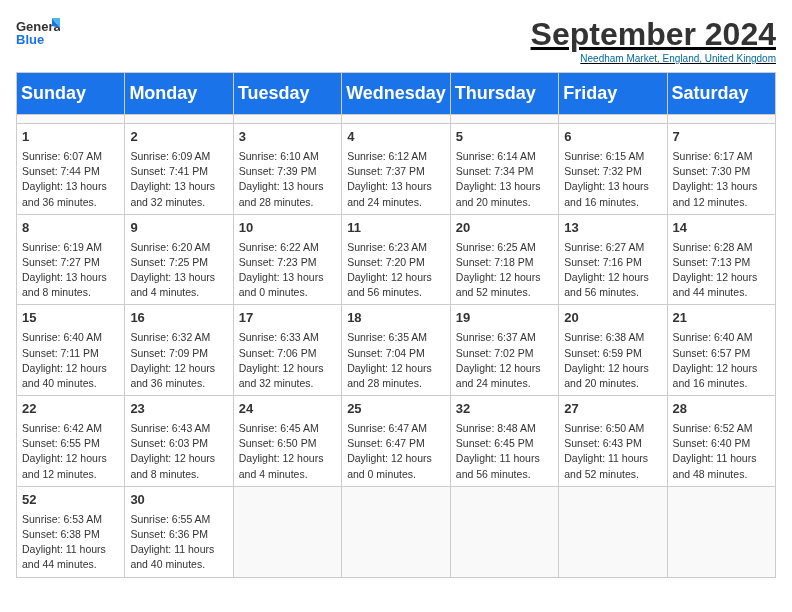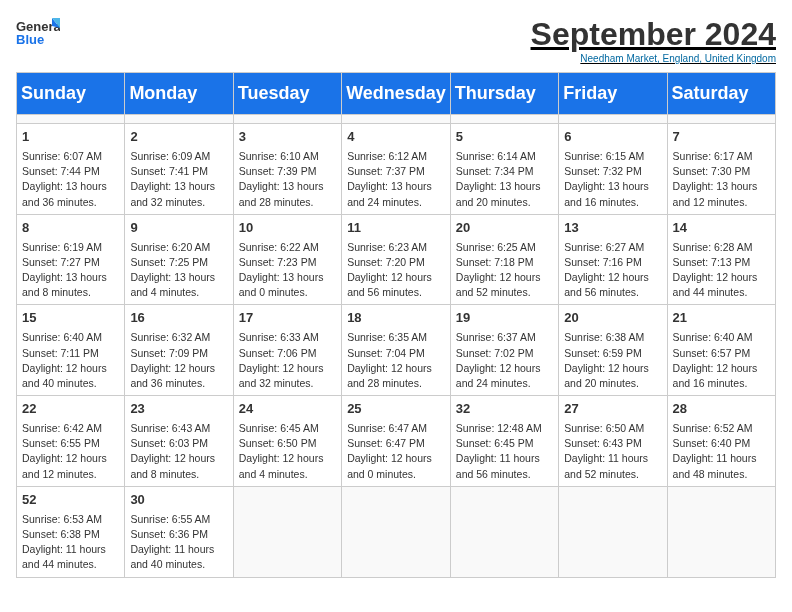--- a/index.html
+++ b/index.html
@@ -135,21 +135,21 @@
         <td><span class="day-num">18</span><span>Sunrise: 6:35 AM</span><br><span>Sunset: 7:04 PM</span><br><span>Daylight: 12 hours and 28 minutes.</span></td>
         <td><span class="day-num">19</span><span>Sunrise: 6:37 AM</span><br><span>Sunset: 7:02 PM</span><br><span>Daylight: 12 hours and 24 minutes.</span></td>
         <td><span class="day-num">20</span><span>Sunrise: 6:38 AM</span><br><span>Sunset: 6:59 PM</span><br><span>Daylight: 12 hours and 20 minutes.</span></td>
         <td><span class="day-num">21</span><span>Sunrise: 6:40 AM</span><br><span>Sunset: 6:57 PM</span><br><span>Daylight: 12 hours and 16 minutes.</span></td>
       </tr>
       <tr>
         <td><span class="day-num">22</span><span>Sunrise: 6:42 AM</span><br><span>Sunset: 6:55 PM</span><br><span>Daylight: 12 hours and 12 minutes.</span></td>
         <td><span class="day-num">23</span><span>Sunrise: 6:43 AM</span><br><span>Sunset: 6:03 PM</span><br><span>Daylight: 12 hours and 8 minutes.</span></td>
         <td><span class="day-num">24</span><span>Sunrise: 6:45 AM</span><br><span>Sunset: 6:50 PM</span><br><span>Daylight: 12 hours and 4 minutes.</span></td>
         <td><span class="day-num">25</span><span>Sunrise: 6:47 AM</span><br><span>Sunset: 6:47 PM</span><br><span>Daylight: 12 hours and 0 minutes.</span></td>
-        <td><span class="day-num">32</span><span>Sunrise: 12:48 AM</span><br><span>Sunset: 6:45 PM</span><br><span>Daylight: 11 hours and 56 minutes.</span></td>
+        <td><span class="day-num">32</span><span>Sunrise: 8:48 AM</span><br><span>Sunset: 6:45 PM</span><br><span>Daylight: 11 hours and 56 minutes.</span></td>
         <td><span class="day-num">27</span><span>Sunrise: 6:50 AM</span><br><span>Sunset: 6:43 PM</span><br><span>Daylight: 11 hours and 52 minutes.</span></td>
         <td><span class="day-num">28</span><span>Sunrise: 6:52 AM</span><br><span>Sunset: 6:40 PM</span><br><span>Daylight: 11 hours and 48 minutes.</span></td>
       </tr>
       <tr>
         <td><span class="day-num">52</span><span>Sunrise: 6:53 AM</span><br><span>Sunset: 6:38 PM</span><br><span>Daylight: 11 hours and 44 minutes.</span></td>
         <td><span class="day-num">30</span><span>Sunrise: 6:55 AM</span><br><span>Sunset: 6:36 PM</span><br><span>Daylight: 11 hours and 40 minutes.</span></td>
         <td class="empty"></td>
         <td class="empty"></td>
         <td class="empty"></td>
         <td class="empty"></td>

